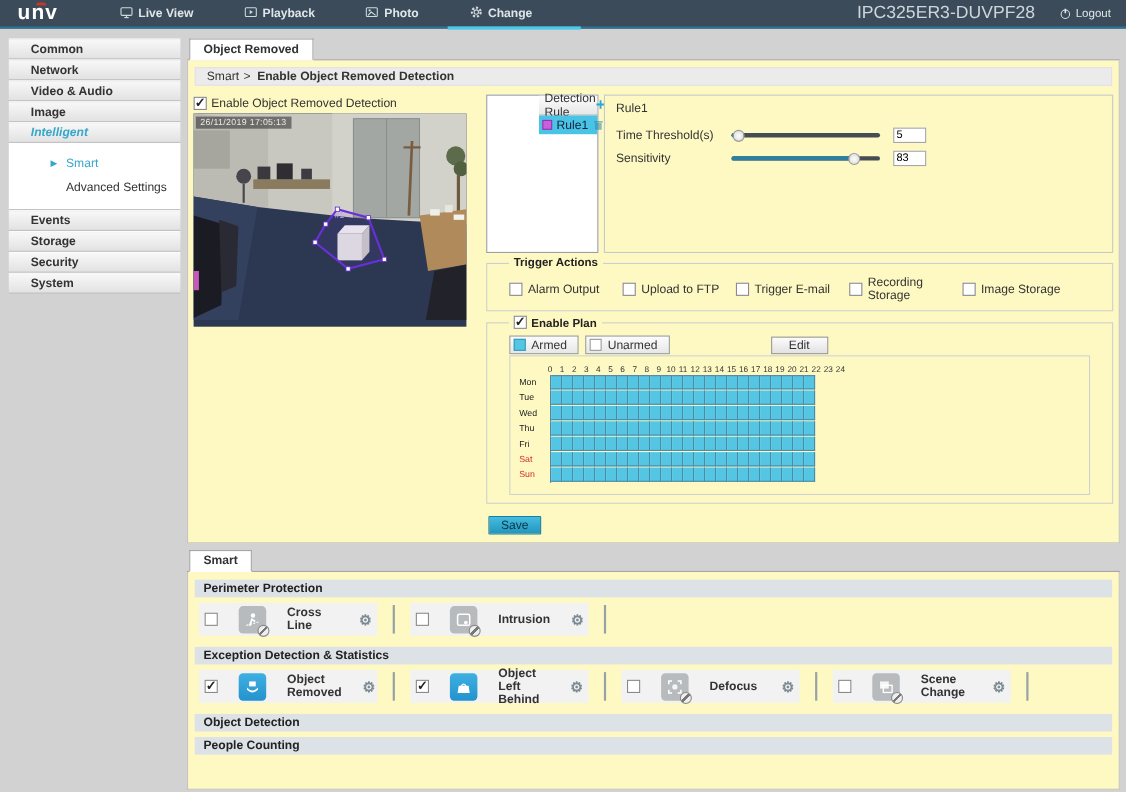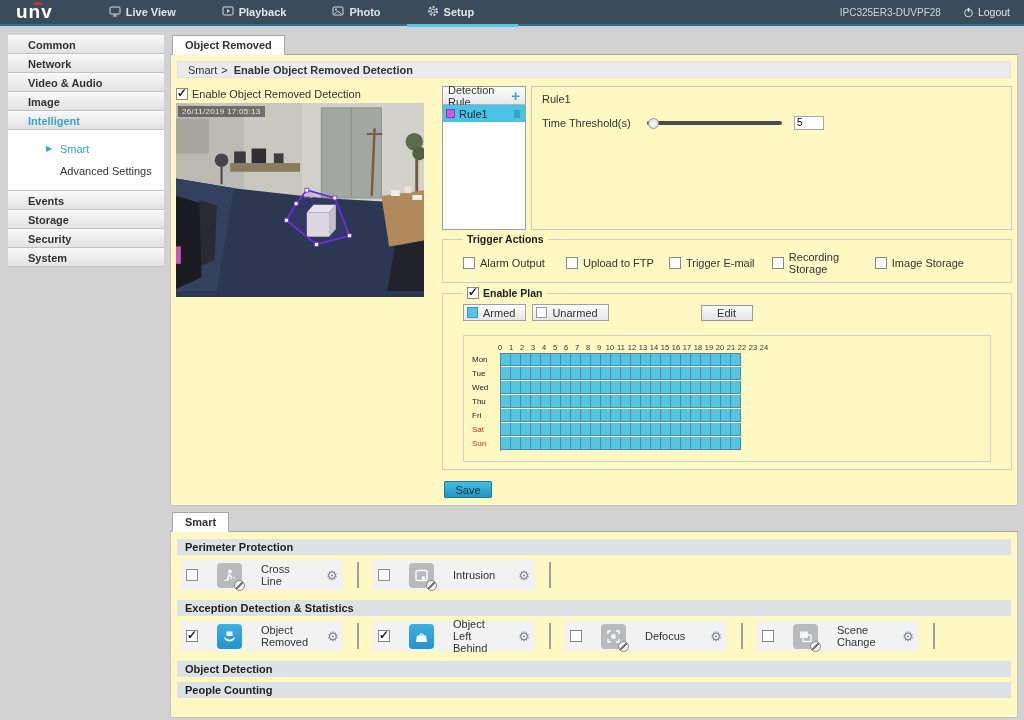--- a/index.html
+++ b/index.html
@@ -13,33 +13,33 @@
           margin:0 48px 0 16px; position:relative; line-height:22px; }
   .logo::before { content:""; position:absolute; top:1px; left:17px; width:9px; height:3px;
                   background:#c0392b; border-radius:50% 50% 0 0; }
   .nav { display:flex; height:26px; gap:30px; }
   .nav-item { display:flex; align-items:center; gap:5px; color:#dfe6ea; font-weight:bold;
               padding:0 8px; height:26px; position:relative; cursor:pointer; }
   .nav-item svg { width:12px; height:12px; color:#cfd9de; }
   .nav-item.active::after { content:""; position:absolute; left:-12px; right:-36px; bottom:-2px;
                             height:3px; background:#4ec9ea; }
   .topbar-right { margin-left:auto; display:flex; align-items:center; gap:22px; padding-right:14px; }
-  .device-id { color:#cdd6dc; font-size:10px;text-align:right; }
+  .device-id { color:#cdd6dc; font-size:16px;text-align:right; }
   .logout { display:flex; align-items:center; gap:4px; color:#dfe6ea; font-size:10.5px; cursor:pointer; }
   .logout svg { width:11px; height:11px; color:#dfe6ea; }
 
   
   .page { display:flex; padding:9px 6px 0 8px; gap:6px; height:692px; }
 
   
   .sidebar { width:156px; flex:none; }
   .side-item { height:19px; line-height:19px; padding-left:20px; font-weight:bold; color:#333;
                background:linear-gradient(#f8f8f8,#e2e2e2); border-bottom:1px solid #c2c2c2;
                border-top:1px solid #fbfbfb; cursor:pointer; }
-  .side-item.active { color:#36a6ca; }
+  .side-item.active { color:#36a6ca;font-style:italic; }
   .submenu { background:#fff; padding:8px 0; border-bottom:1px solid #c2c2c2; }
   .sub-item { height:22px; line-height:22px; padding-left:52px; color:#333; position:relative; cursor:pointer; }
   .sub-item.active { color:#36a6ca; }
   .sub-item.active .arrow { position:absolute; left:38px; top:0; color:#36a6ca; font-size:8px; }
 
   
   .content { flex:1; min-width:0; display:flex; flex-direction:column; }
   .tabstrip { height:20px; border-bottom:1px solid #a6a6a6; display:flex; padding-left:2px; }
   .tab { height:20px; line-height:19px; padding:0 12px; background:#fff; font-weight:bold;
          border:1px solid #a6a6a6; border-bottom:1px solid #fff; margin-bottom:-1px; cursor:pointer; }
@@ -63,21 +63,21 @@
 
   
   .preview { width:248px; height:194px; position:relative; background:#2c3852; }
   .preview svg { position:absolute; inset:0; }
   .ts-overlay { position:absolute; left:2px; top:3px; background:rgba(40,40,40,.55); color:#eaeaea;
                 font-size:8px; padding:1px 4px; letter-spacing:.3px; }
   .rule-tag { position:absolute; left:128px; top:88px; font-size:8px; color:#b9a8ef; }
 
   .right-col { flex:1; margin-left:6px; min-width:0; display:flex; flex-direction:column; }
   .rule-row { display:flex; height:144px; margin-bottom:3px; }
-  .rule-list { width:84px; flex:none; border:1px solid #9aa0a6; display:flex; flex-direction:column; background:#fff; }
+  .rule-list { width:102px; flex:none; border:1px solid #9aa0a6; display:flex; flex-direction:column; background:#fff;padding-left:47px; }
   .rl-header { height:18px; background:linear-gradient(#fdfdfd,#e7e7e7); border-bottom:1px solid #b4b4b4;
                display:flex; align-items:center; justify-content:space-between; padding:0 5px; }
   .rl-add { color:#2fa6da; font-size:15px; font-weight:bold; line-height:14px; cursor:pointer; }
   .rule-item { height:17px; background:#49c4e6; display:flex; align-items:center; gap:4px; padding:0 3px; cursor:pointer; }
   .swatch { width:9px; height:9px; background:#c95fe0; border:1px solid #8a3aa0; flex:none; }
   .rule-name { flex:1; color:#123; }
   .trash { opacity:.55; flex:none; cursor:pointer; }
 
   .rule-settings { flex:1; border:1px solid #c9c9c9; margin-left:5px; padding:6px 10px; }
   .rs-title { margin-bottom:9px; }
@@ -91,21 +91,21 @@
                     border:1px solid #9a9a9a; }
   .sl-input { width:30px; height:14px; border:1px solid #a6a6a6; font-size:10px; padding:0 2px;
               font-family:"Liberation Sans", sans-serif; }
 
   fieldset { border:1px solid #cfcfcf; margin-bottom:4px; padding:2px 20px 7px; }
   legend { font-weight:bold; font-size:10.5px; padding:0 4px; color:#222; }
   legend .cb { display:inline-block; vertical-align:-2px; margin-right:4px; }
   .trigger-opts { display:flex; padding-top:4px; }
   .trigger-opt { width:19.5%; display:flex; align-items:center; gap:5px; }
 
-  .plan-controls { display:flex; align-items:center; height:17px; margin:3px 0 14px; position:relative; }
+  .plan-controls { display:flex; align-items:center; height:17px; margin:3px 0 1px; position:relative; }
   .plan-btn { display:flex; align-items:center; gap:5px; height:17px; padding:0 10px 0 3px;
               border:1px solid #9aa0a6; background:linear-gradient(#fcfcfc,#e7e7e7);
               margin-right:6px; cursor:pointer; }
   .swatch-armed { width:11px; height:11px; background:#52c6e3; border:1px solid #3a9ab8; }
   .swatch-unarmed { width:11px; height:11px; background:#fff; border:1px solid #999; }
   .edit-btn { position:absolute; left:45%; width:52px; height:16px; border:1px solid #999;
               background:linear-gradient(#fcfcfc,#e2e2e2); text-align:center; line-height:15px; cursor:pointer; }
 
   .schedule-box { border:1px solid #d2d2d2; padding:7px 10px 10px 6px; }
   .sch-hours { position:relative; height:10px; margin-left:30px; width:264px; font-size:7.5px; color:#333; }
@@ -121,21 +121,21 @@
   .save-btn { margin:7px 0 0 2px; width:48px; height:17px; background:linear-gradient(#44bde0,#2395bd);
               border:1px solid #1b7da0; color:#0b3444; font-size:11px; border-radius:1px;
               font-family:"Liberation Sans", sans-serif; cursor:pointer;text-align:center; }
 
   .tabstrip2 { margin-top:6px; }
   .panel-lower { flex:1; padding:2px 4px 6px; overflow:hidden; }
   .sec-header { height:16px; line-height:16px; background:#dde2e6; font-weight:bold; padding-left:8px;
                 margin:5px 2px 0; color:#222; }
   .sec-row { display:flex; align-items:center; padding:5px 0 5px 6px; }
   .feature { width:162px; flex:none; height:30px; background:#f2f2f2; display:flex; align-items:center;
-             gap:19px; padding:0 5px; }
+             gap:19px; padding:0 5px;font-weight:bold; }
   .fdivider { width:2px; height:26px; background:#97a2a8; margin:0 14px; flex:none; }
   .tile { width:25px; height:25px; border-radius:4px; flex:none; display:flex; align-items:center;
           justify-content:center; position:relative; background:#b7bbbd; }
   .tile.blue { background:linear-gradient(#3fb0e2,#2492cc); }
   .tile.gray::after { content:""; position:absolute; right:-3px; bottom:-3px; width:9px; height:9px;
           border-radius:50%; border:1px solid #8a8a8a;
           background:linear-gradient(135deg, #eee 40%, #777 40%, #777 58%, #eee 58%); }
   .tile svg { width:15px; height:15px; }
   .f-label { flex:1; color:#333; }
   .gear { margin-left:auto; color:#7c8a92; font-size:13px; line-height:13px; cursor:pointer; }
@@ -168,21 +168,21 @@
             <circle cx="4" cy="4.5" r="1" fill="currentColor"></circle>
             <polyline points="2.5,9 5.5,6 9.5,9" fill="none" stroke="currentColor"></polyline>
           </svg></span>
       <span>Photo</span>
     </div>
     <div class="nav-item active">
       <span><svg viewBox="0 0 12 12">
             <circle cx="6" cy="6" r="2" fill="none" stroke="currentColor"></circle>
             <circle cx="6" cy="6" r="4" fill="none" stroke="currentColor" stroke-width="2" stroke-dasharray="2 1.6"></circle>
           </svg></span>
-      <span>Setup</span>
+      <span>Change</span>
     </div>
   </div>
   <div class="topbar-right">
     <span class="device-id">IPC325ER3-DUVPF28</span>
     <span class="logout">
       <svg viewBox="0 0 12 12">
           <circle cx="6" cy="6.5" r="4.2" fill="none" stroke="currentColor"></circle>
           <line x1="6" y1="1" x2="6" y2="5.5" stroke="currentColor" stroke-width="1.6"></line>
         </svg>
       <span>Logout</span>
@@ -297,20 +297,27 @@
             </div>
             <div class="rule-settings">
               <div class="rs-title">Rule1</div>
               <div class="slider-row">
                 <span class="sl-label">Time Threshold(s)</span>
                 <span class="sl-track">
                     <span class="sl-fill" style="width: 5%;"></span>
                   </span>
                 <input class="sl-input" value="5" style="">
               </div>
+              <div class="slider-row">
+                <span class="sl-label">Sensitivity</span>
+                <span class="sl-track">
+                    <span class="sl-fill" style="width: 83%;"></span>
+                  </span>
+                <input class="sl-input" value="83" style="">
+              </div>
             </div>
           </div>
 
           <fieldset>
             <legend>Trigger Actions</legend>
             <div class="trigger-opts">
               <label class="trigger-opt">
                 <span class="cb"></span>
                 <span>Alarm Output</span>
               </label>

